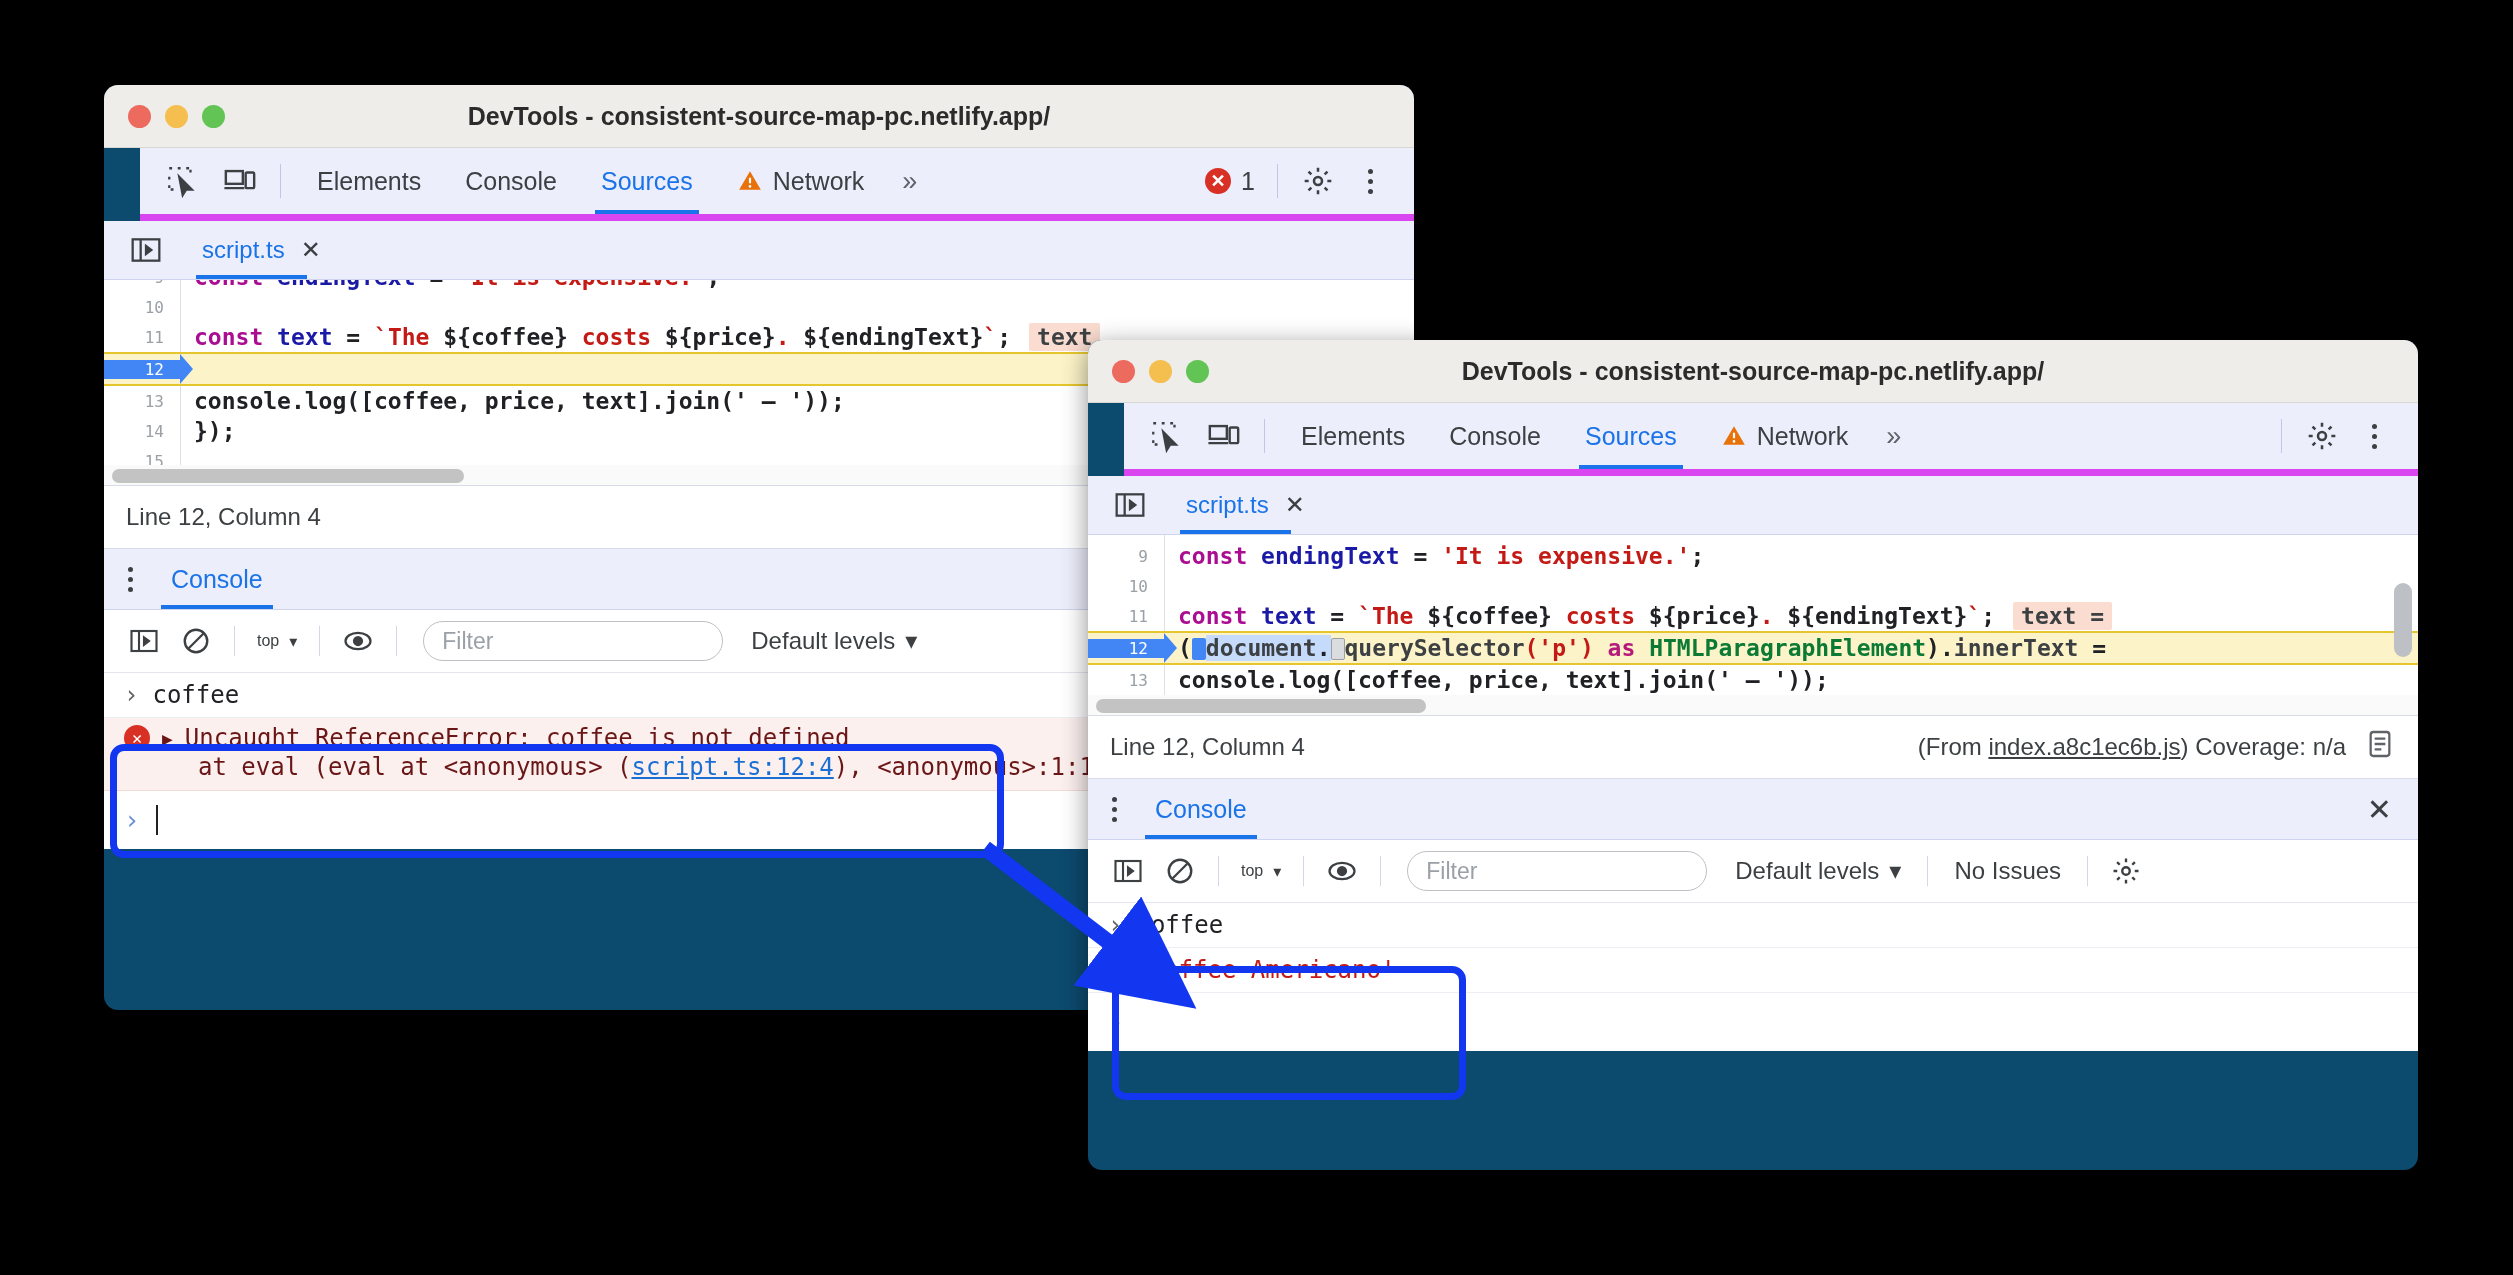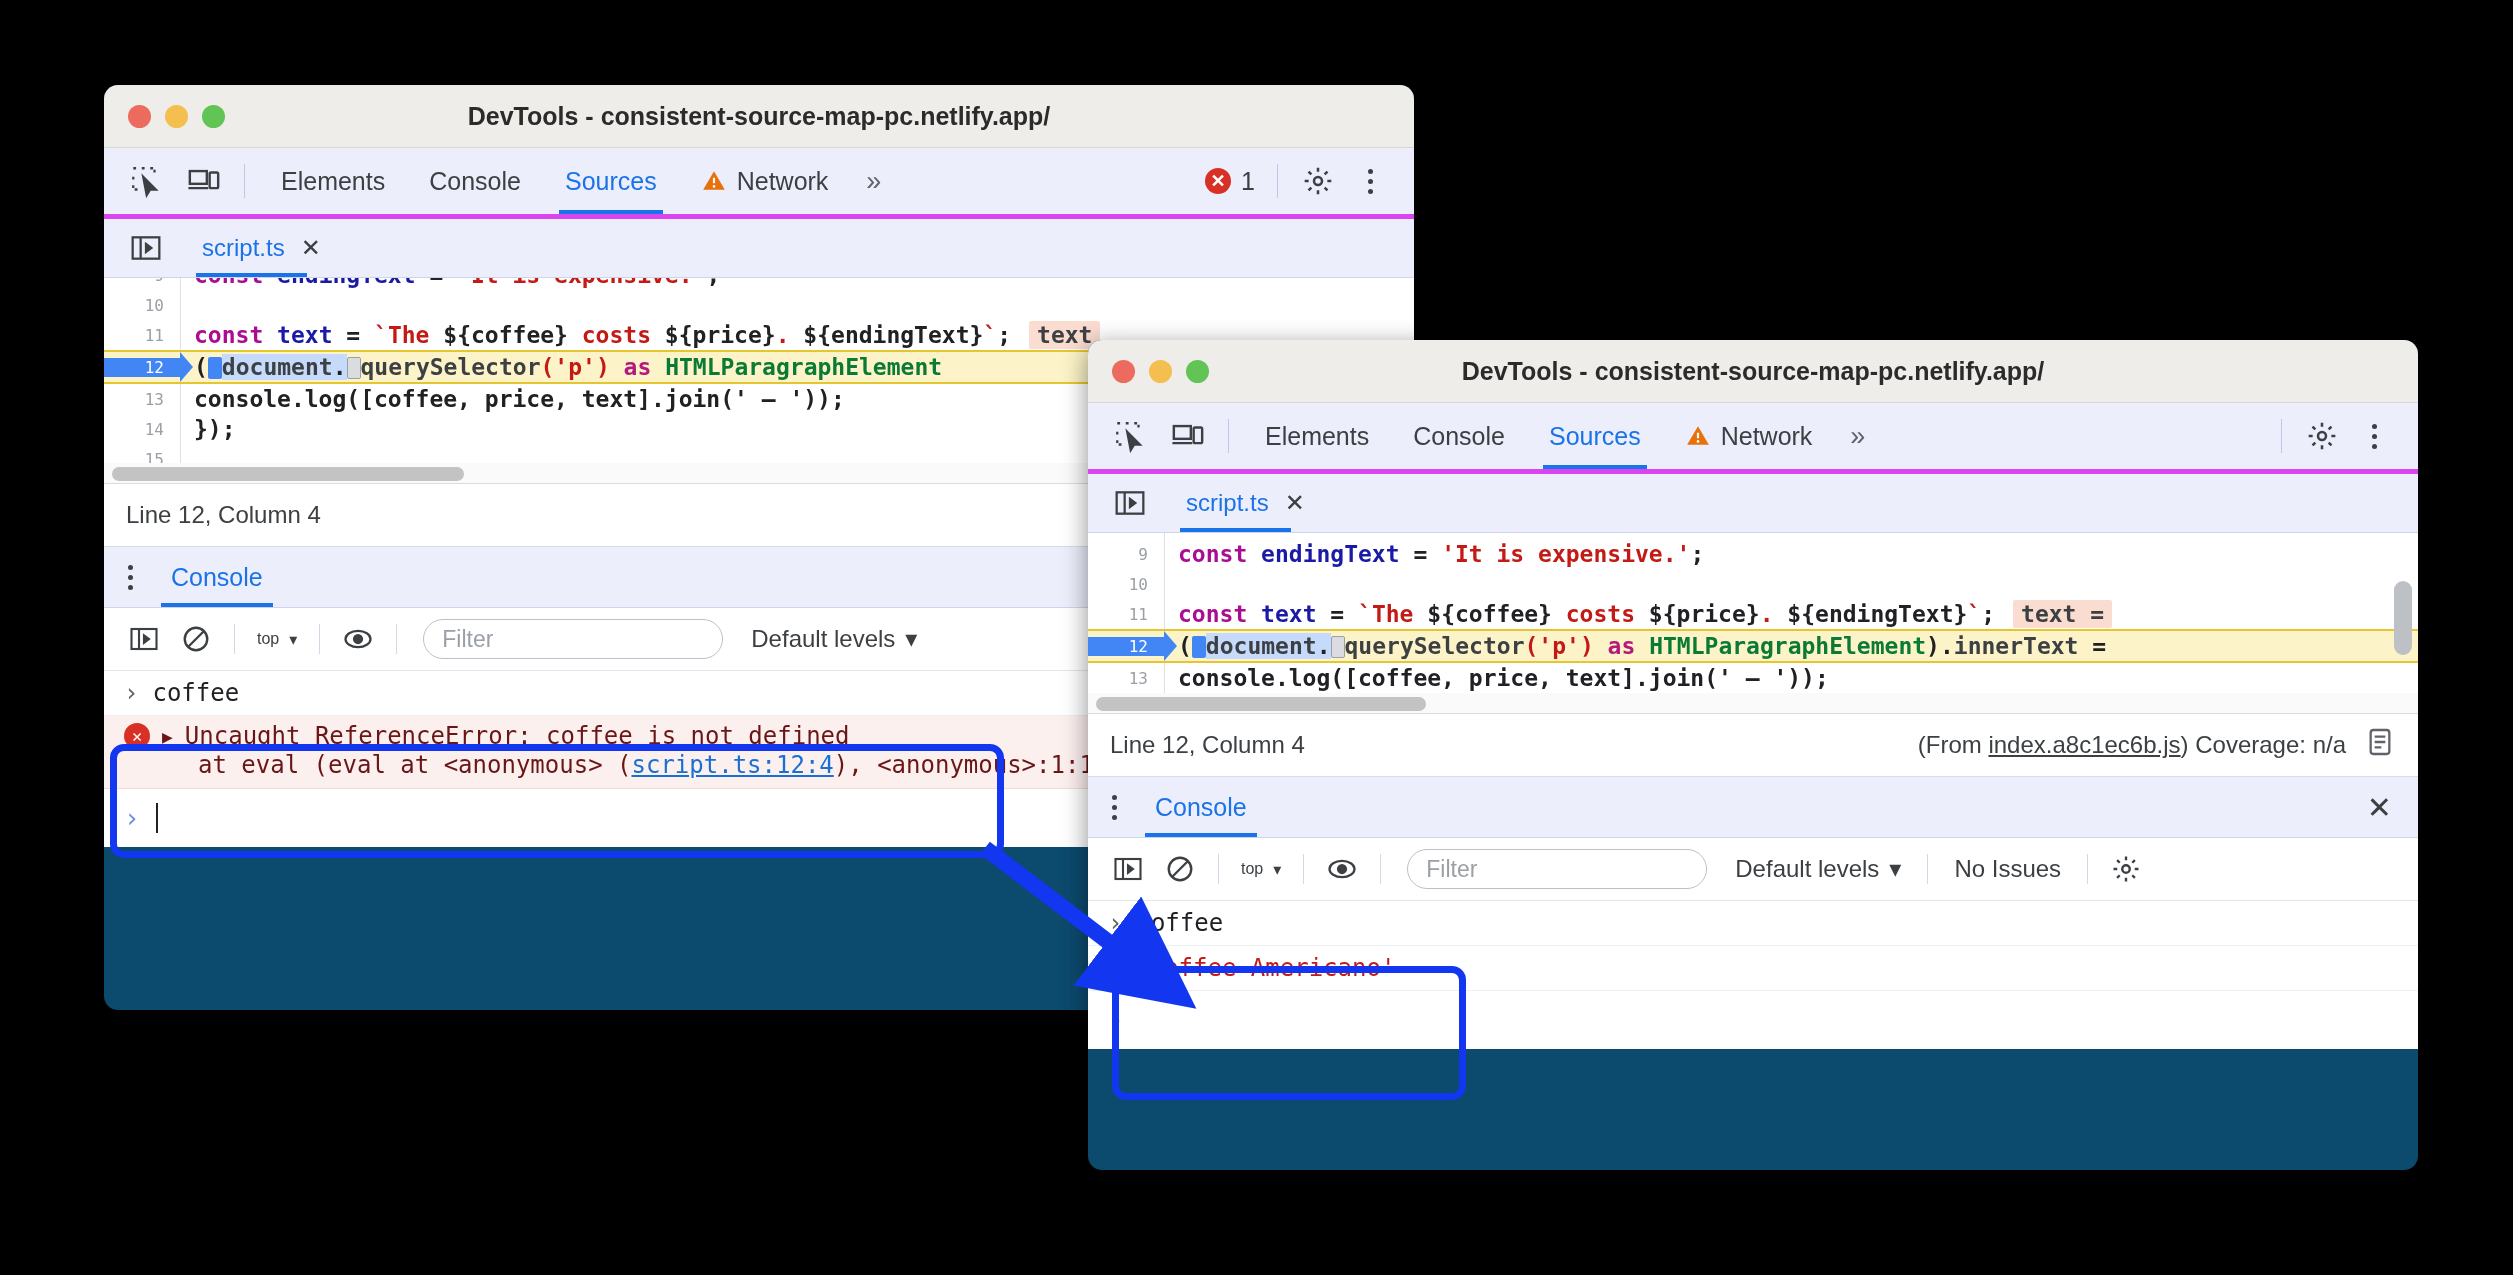--- a/index.html
+++ b/index.html
@@ -38,22 +38,23 @@
     position: absolute; left: 0; right: 0; text-align: center;
     font-size: 25px; font-weight: bold; color: #2b2b2b;
     pointer-events: none;
   }
 
   
   .dt-toolbar {
     height: 66px;
     background: #eceefb;
     display: flex; align-items: center;
-    border-bottom: 5px solid #d946ef;
+    border-bottom: 7px solid #d946ef;
     position: relative;
+    margin-left: 36px;
   }
   .tb-icons { display: flex; align-items: center; gap: 6px; padding-left: 16px; }
   .icon-btn {
     width: 52px; height: 52px;
     display: flex; align-items: center; justify-content: center;
     border-radius: 6px;
   }
   .vdiv { width: 1px; height: 34px; background: #bfc6e6; margin: 0 14px; }
   .tabs { display: flex; align-items: center; gap: 0; }
   .tab {
@@ -330,21 +331,20 @@
       </div>
 
       <div class="codeline">
         <span class="gutter">11</span>
         <span class="codetext"><span class="kw2">const</span><span class="var"> text </span><span class="plain">= </span><span class="str">`The </span><span class="plain">${coffee}</span><span class="str"> costs </span><span class="plain">${price}</span><span class="str">. </span><span class="plain">${endingText}</span><span class="str">`</span><span class="plain">;</span><span class="inlinebadge">text</span></span>
       </div>
 
       <div class="codeline cur">
         <span class="gutter">12</span>
         <span class="gutter-arrow"></span>
-        <span class="codetext"><span class="plain">(</span><span class="bluebox"></span><span class="sel prop">document</span><span class="sel plain">.</span><span class="graybox"></span><span class="prop">querySelector</span><span class="str">('p')</span><span class="as"> as </span><span class="typ">HTMLParagraphElement</span></span>
       </div>
 
       <div class="codeline">
         <span class="gutter">13</span>
         <span class="codetext plain">console.log([coffee, price, text].join(' – '));</span>
       </div>
 
       <div class="codeline">
         <span class="gutter">14</span>
         <span class="codetext plain">});</span>

